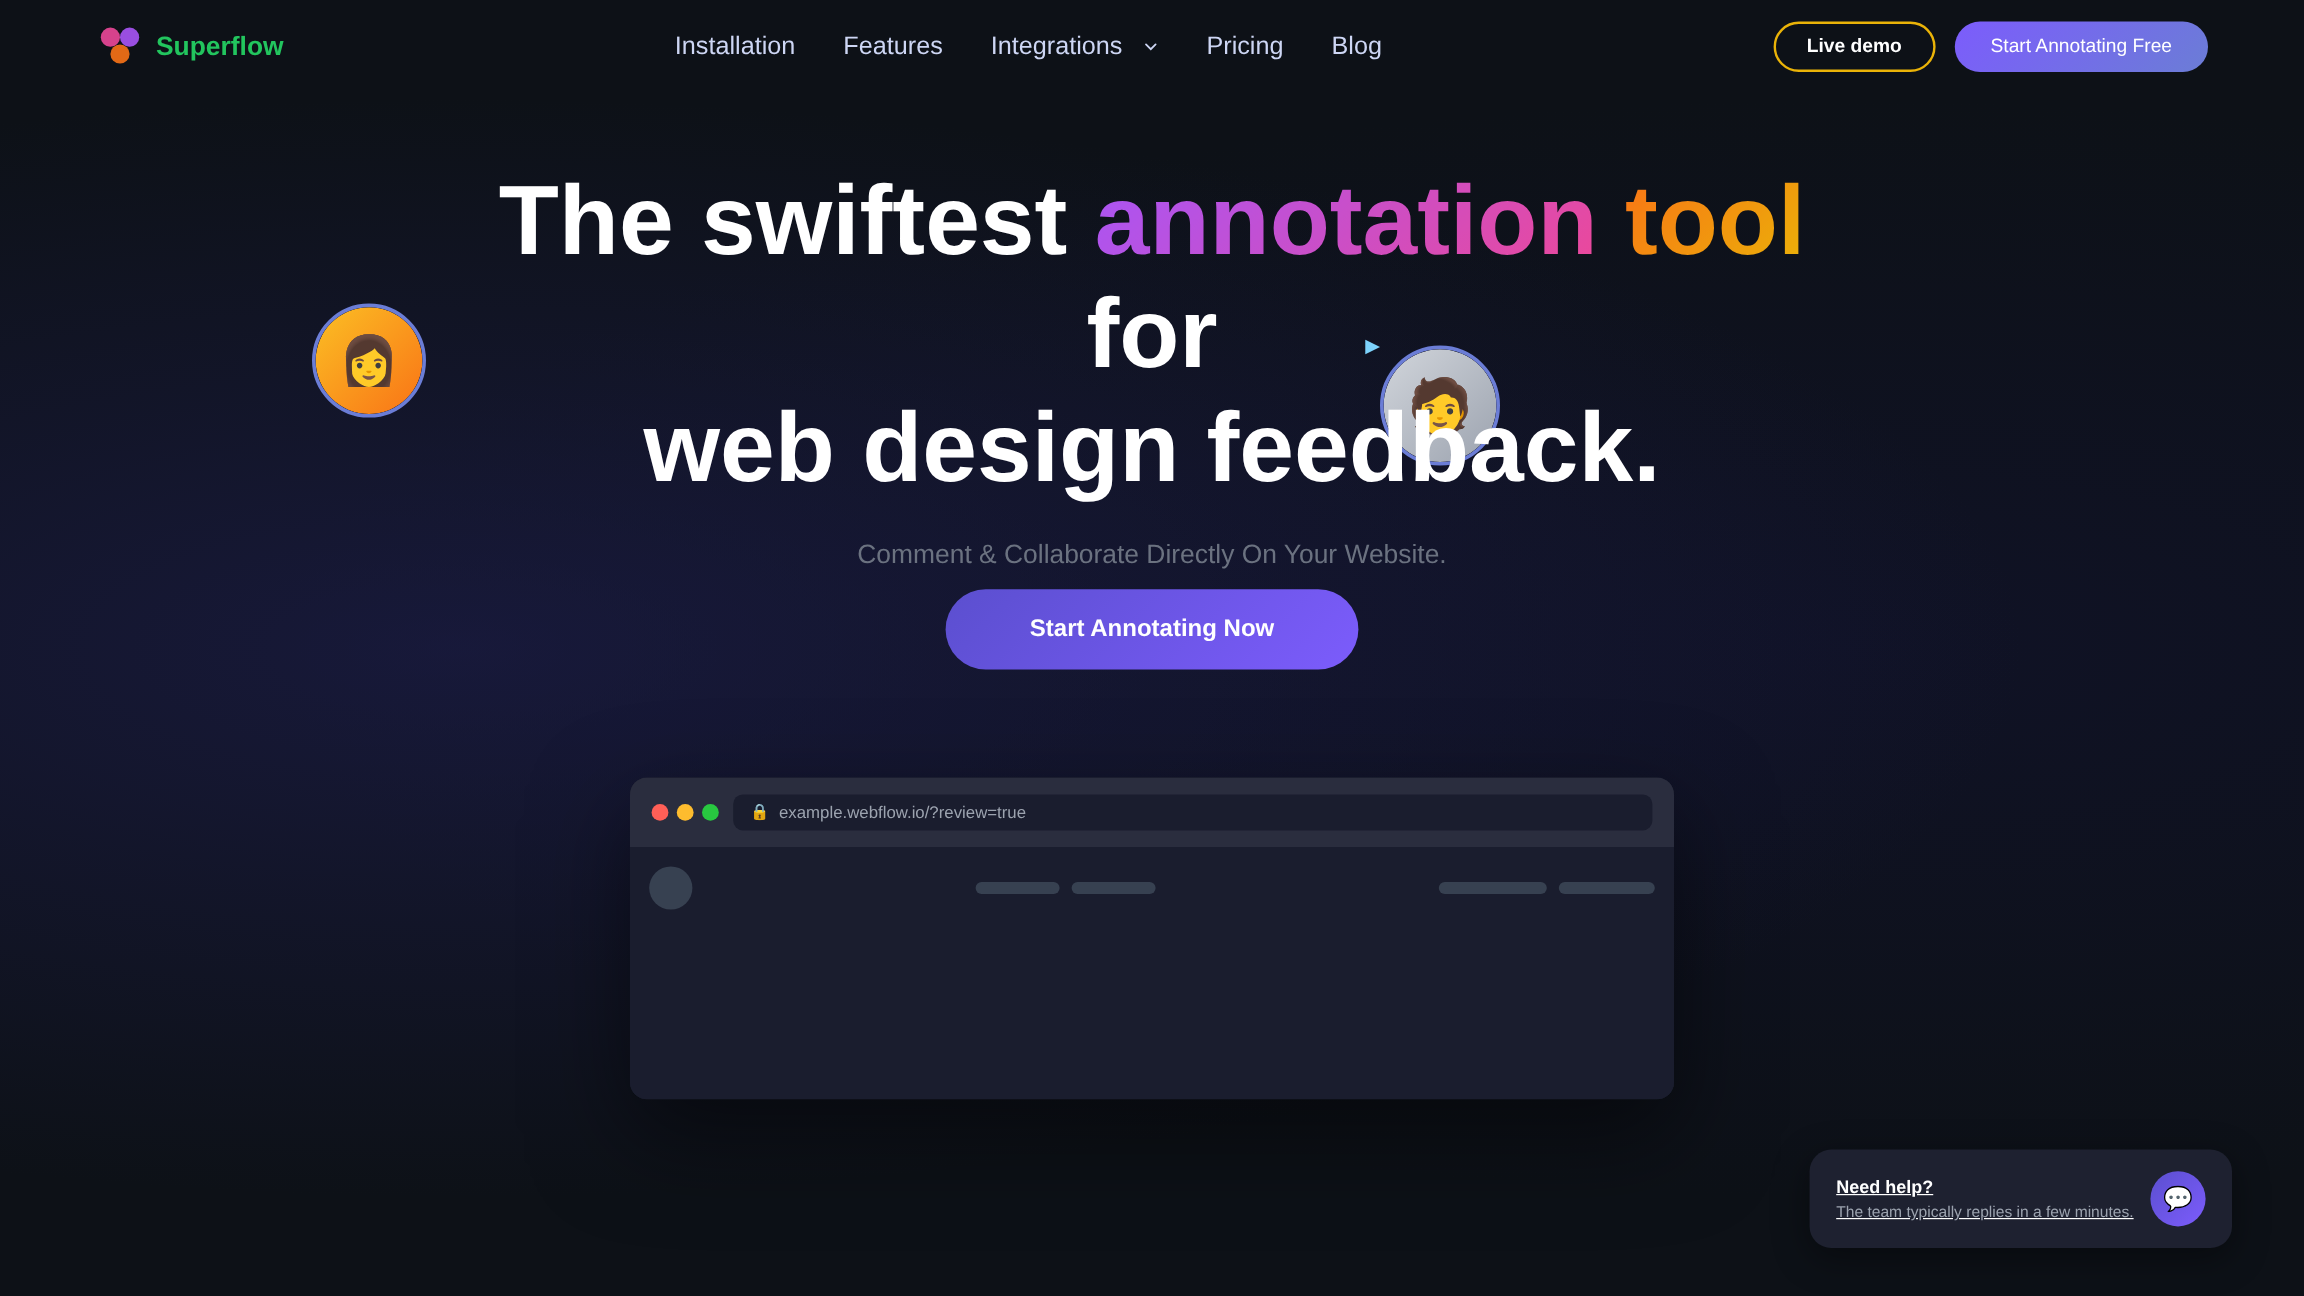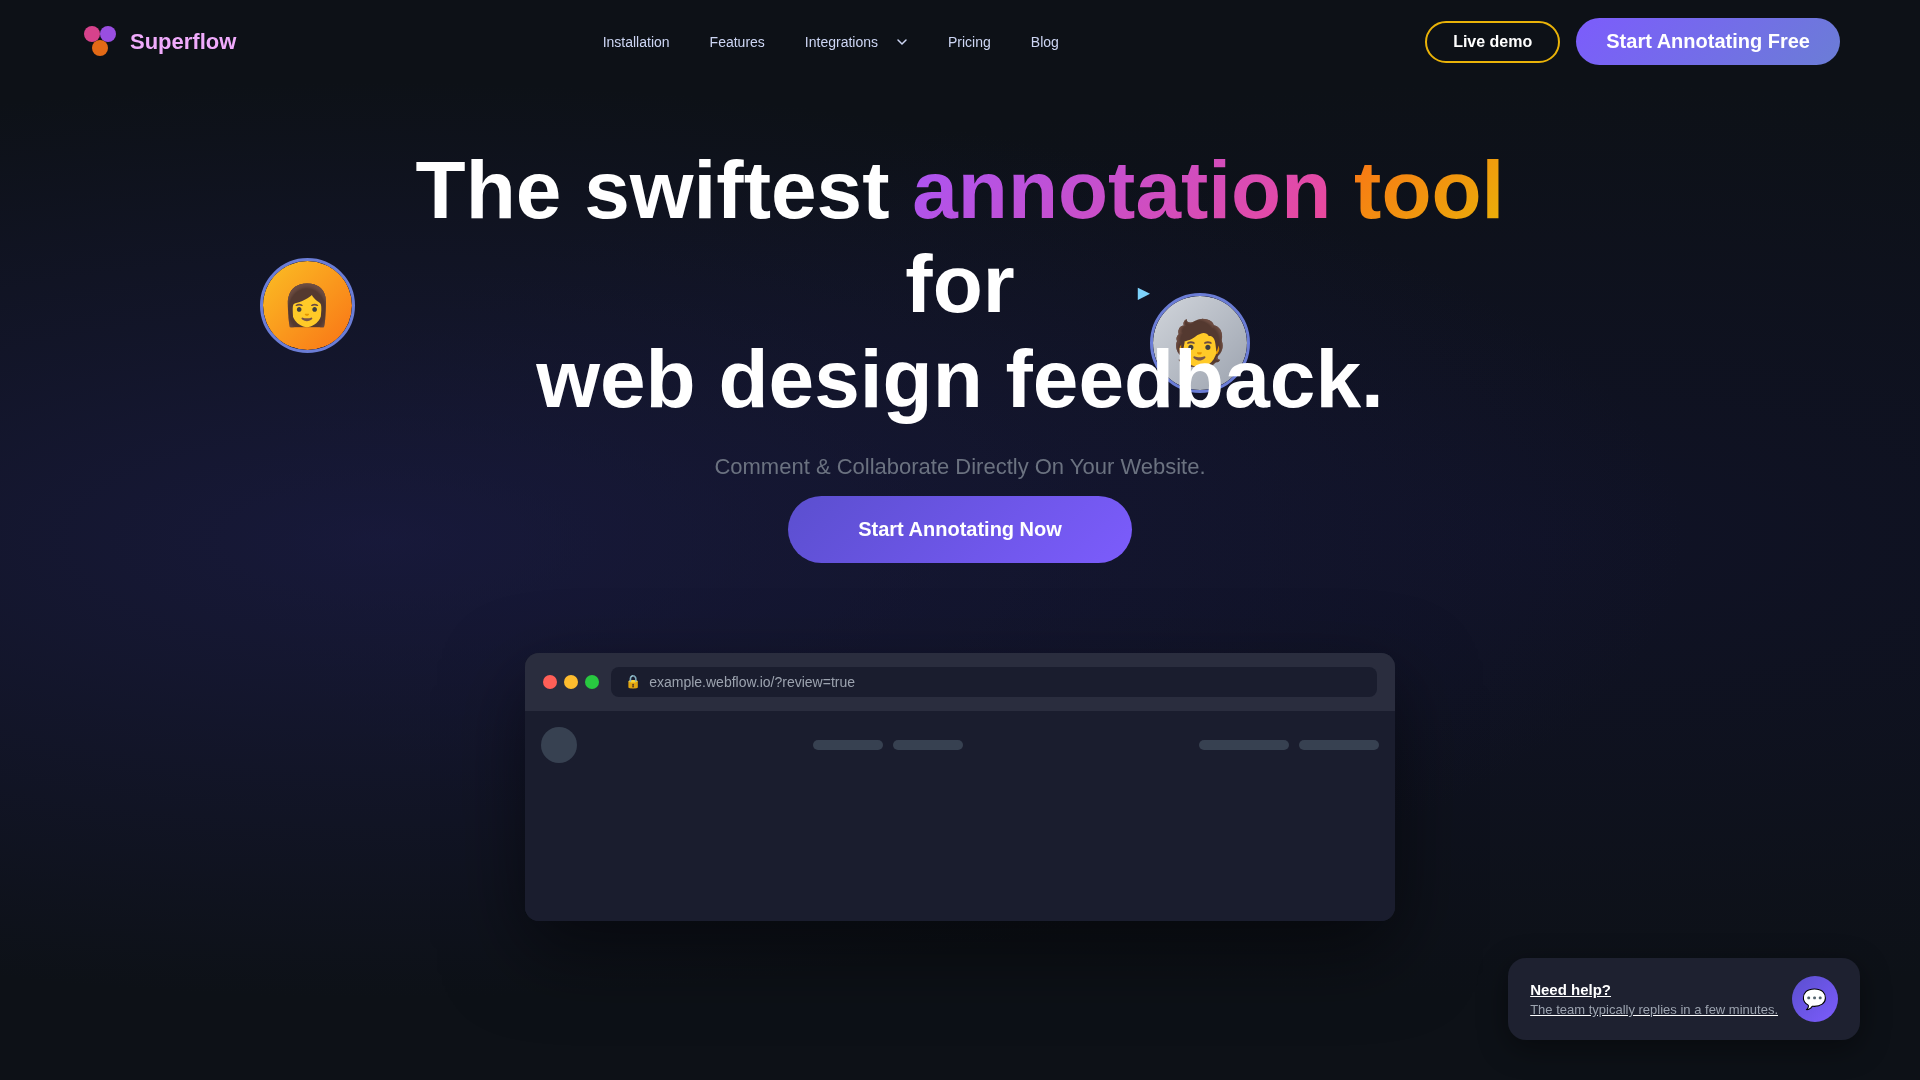--- a/index.html
+++ b/index.html
@@ -44,34 +44,34 @@
     }
 
     .logo-icon {
       width: 40px;
       height: 40px;
     }
 
     .logo-text {
       font-size: 22px;
       font-weight: 700;
-      color: #f0abfc;
+      color: #22c55e;
     }
 
     .nav-links {
       display: flex;
       align-items: center;
       gap: 40px;
       list-style: none;
     }
 
     .nav-links li a {
       color: #cdd6f4;
       text-decoration: none;
-      font-size: 14px;
+      font-size: 21px;
       font-weight: 500;
       transition: color 0.2s;
     }
 
     .nav-integrations {
       display: flex;
       align-items: center;
       gap: 18px;
     }
 
@@ -97,22 +97,22 @@
       cursor: pointer;
       transition: background 0.2s;
     }
 
     .btn-start-free {
       background: linear-gradient(135deg, #7c5cfc, #6b7dd6);
       border: none;
       color: #ffffff;
       padding: 12px 30px;
       border-radius: 50px;
-      font-size: 20px;
-      font-weight: 700;
+      font-size: 16px;
+      font-weight: 400;
       cursor: pointer;
       transition: opacity 0.2s;
     }
 
     
     .hero {
       position: relative;
       z-index: 5;
       display: flex;
       flex-direction: column;

